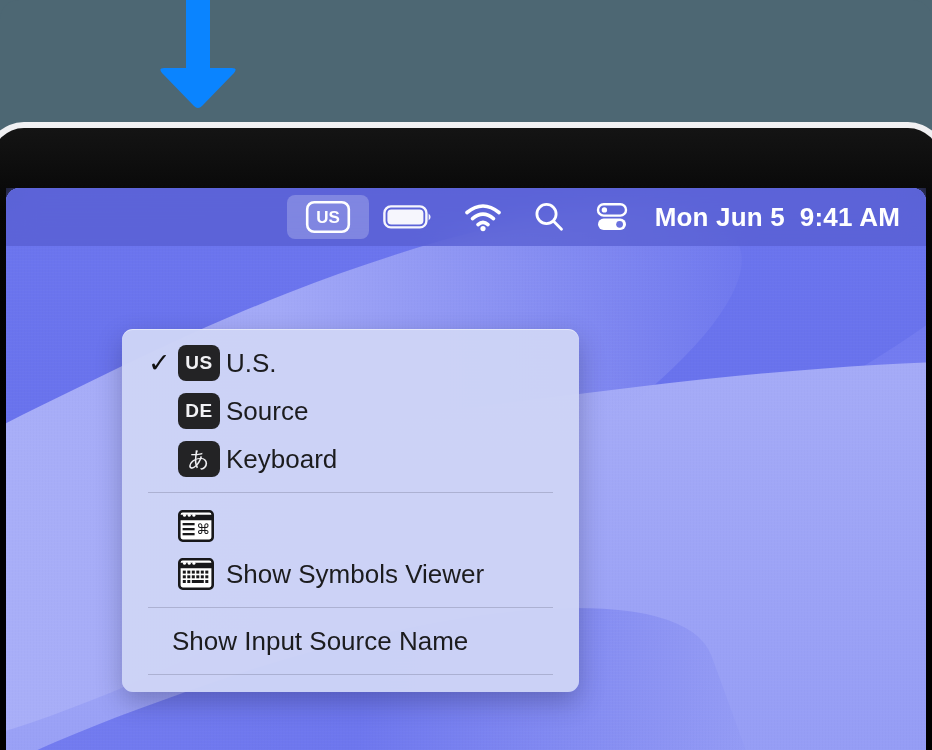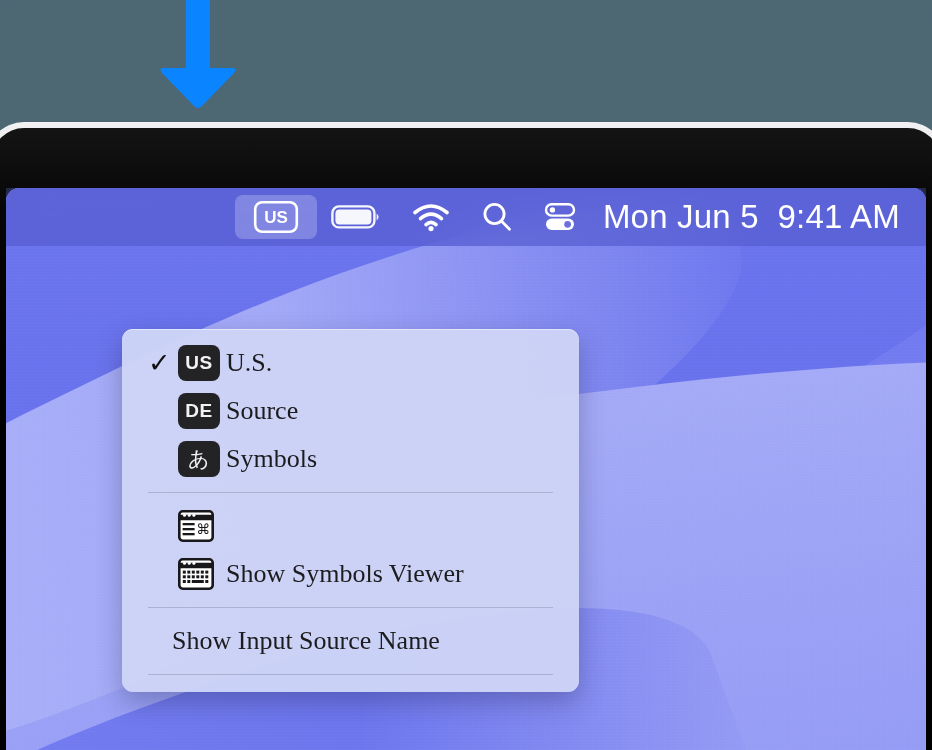--- a/index.html
+++ b/index.html
@@ -85,22 +85,22 @@
     padding-right:22px; gap:0;
     color:#fff;
   }
   .mb-item {
     display:flex; align-items:center; justify-content:center;
     height:44px; padding:0 14px; border-radius:8px;
     color:#fff;
   }
   .mb-item.active { background:rgba(255,255,255,.22); padding:0 18px; }
   #clock {
-    font-size:33px; letter-spacing:.2px; white-space:pre;
-    padding:0 4px 0 12px; color:#fff;
+    font-size:26px; letter-spacing:.2px; white-space:pre;
+    padding:0 4px 0 12px; color:#fff;font-weight:bold;
   }
 
   
   #menu {
     position:absolute; left:116px; top:141px;
     width:457px;
     background:rgba(205,212,246,.97);
     border-radius:11px;
     box-shadow:0 10px 26px rgba(30,30,70,.30), 0 1px 0 rgba(255,255,255,.45) inset;
     padding:10px 0 8px 0;
@@ -108,21 +108,21 @@
   }
   .mrow {
     display:flex; align-items:center;
     height:48px; padding:0 20px 0 26px;
     font-size:26px; color:#1c1c1e;
     white-space:nowrap;
   }
   .mrow .check { width:30px; flex:0 0 30px; font-size:27px; line-height:1; color:#111; }
   .mrow .flagicon { width:46px; flex:0 0 46px; display:flex; align-items:center; }
   .mrow .glyphicon { width:46px; flex:0 0 46px; display:flex; align-items:center; }
-  .mrow .mlabel { padding-left:2px;font-family:Liberation Serif, serif; }
+  .mrow .mlabel { padding-left:2px; }
   .mrow.noicon { padding-left:48px;align-items:center; }
   .sep { height:1px; background:rgba(60,60,80,.22); margin:9px 26px; }
   .sep.wide { margin:9px 26px; }
 
   .badge {
     width:42px; height:36px; border-radius:8px;
     background:#232325;
     color:#f2f2f5;
     display:flex; align-items:center; justify-content:center;
     font-size:19px; font-weight:bold; letter-spacing:.5px;
@@ -214,21 +214,21 @@
               <span class="badge">DE</span>
             </span>
             <span class="mlabel">Source</span>
           </div>
 
           <div class="mrow">
             <span class="check"></span>
             <span class="flagicon">
               <span class="badge jp">あ</span>
             </span>
-            <span class="mlabel">Symbols</span>
+            <span class="mlabel">Keyboard</span>
           </div>
 
           <div class="sep"></div>
 
           <div class="mrow">
             <span class="check"></span>
             <span class="glyphicon">
               <svg width="36" height="32" viewBox="0 0 36 32">
                 <rect x="1.3" y="1.3" width="33.4" height="29.4" rx="3.4" ry="3.4" fill="#fff" stroke="#18181a" stroke-width="2.6"></rect>
                 <path d="M1.3 9 H34.7" stroke="#18181a" stroke-width="2.6"></path>

